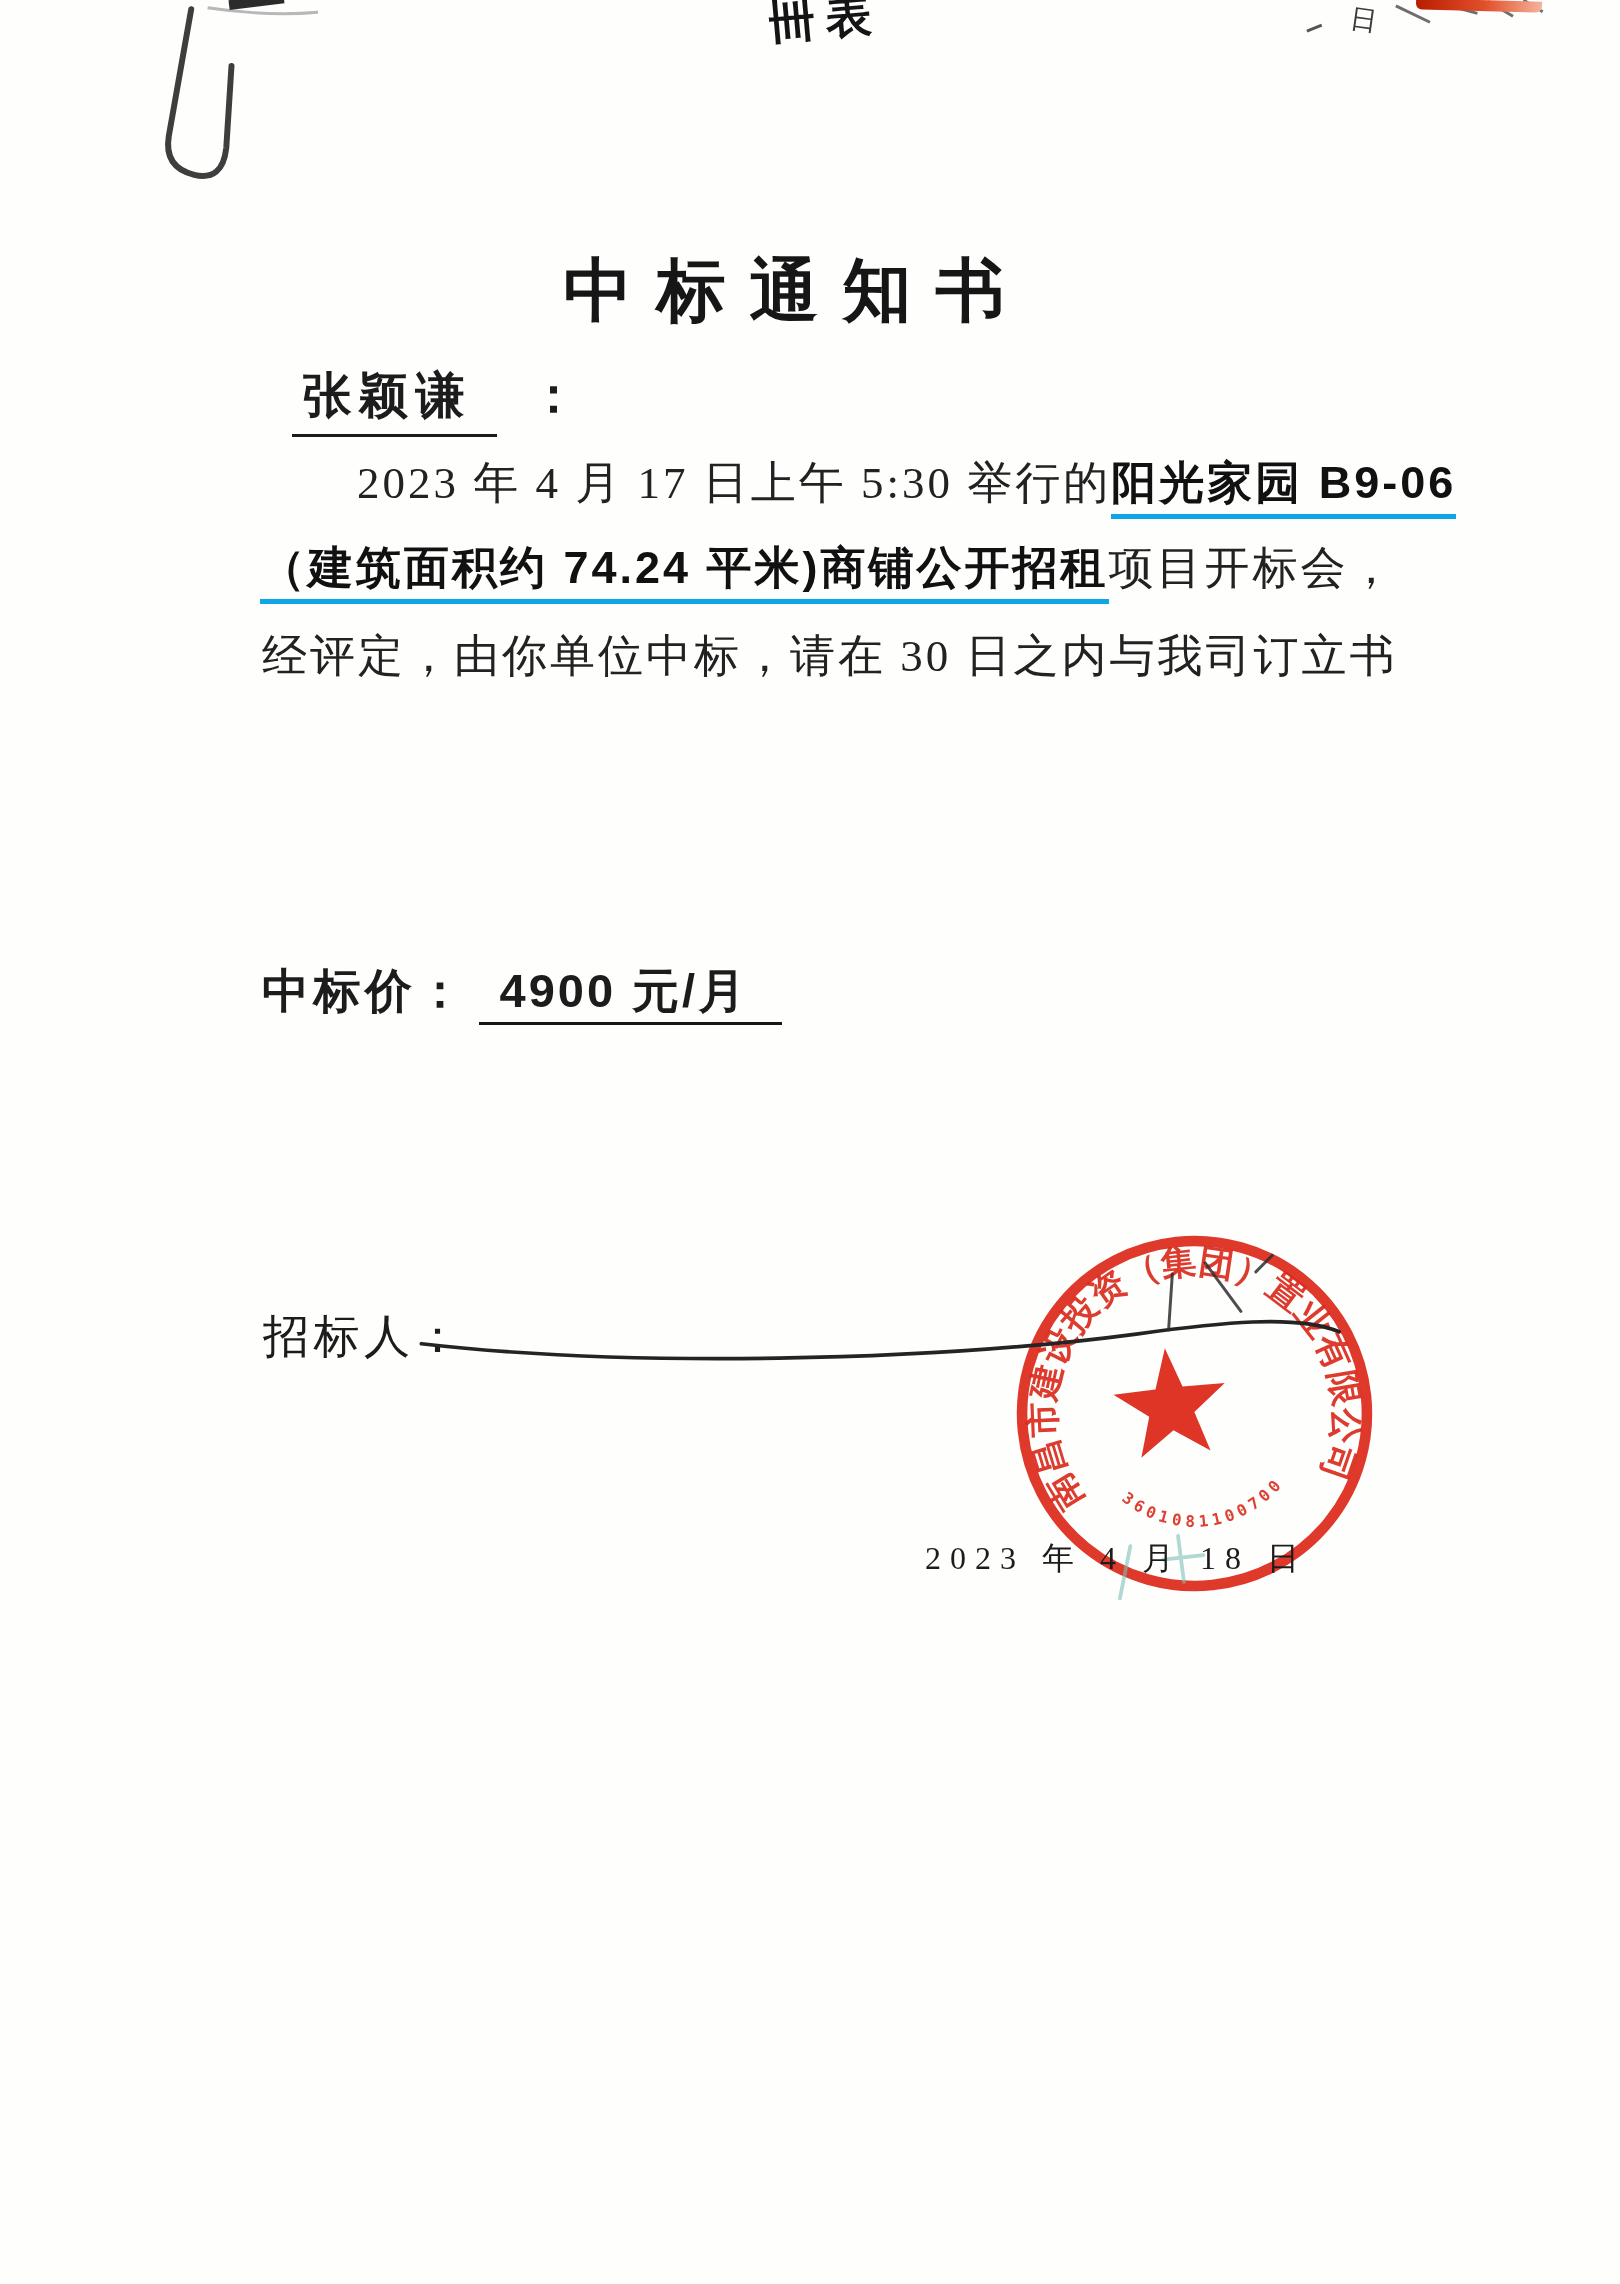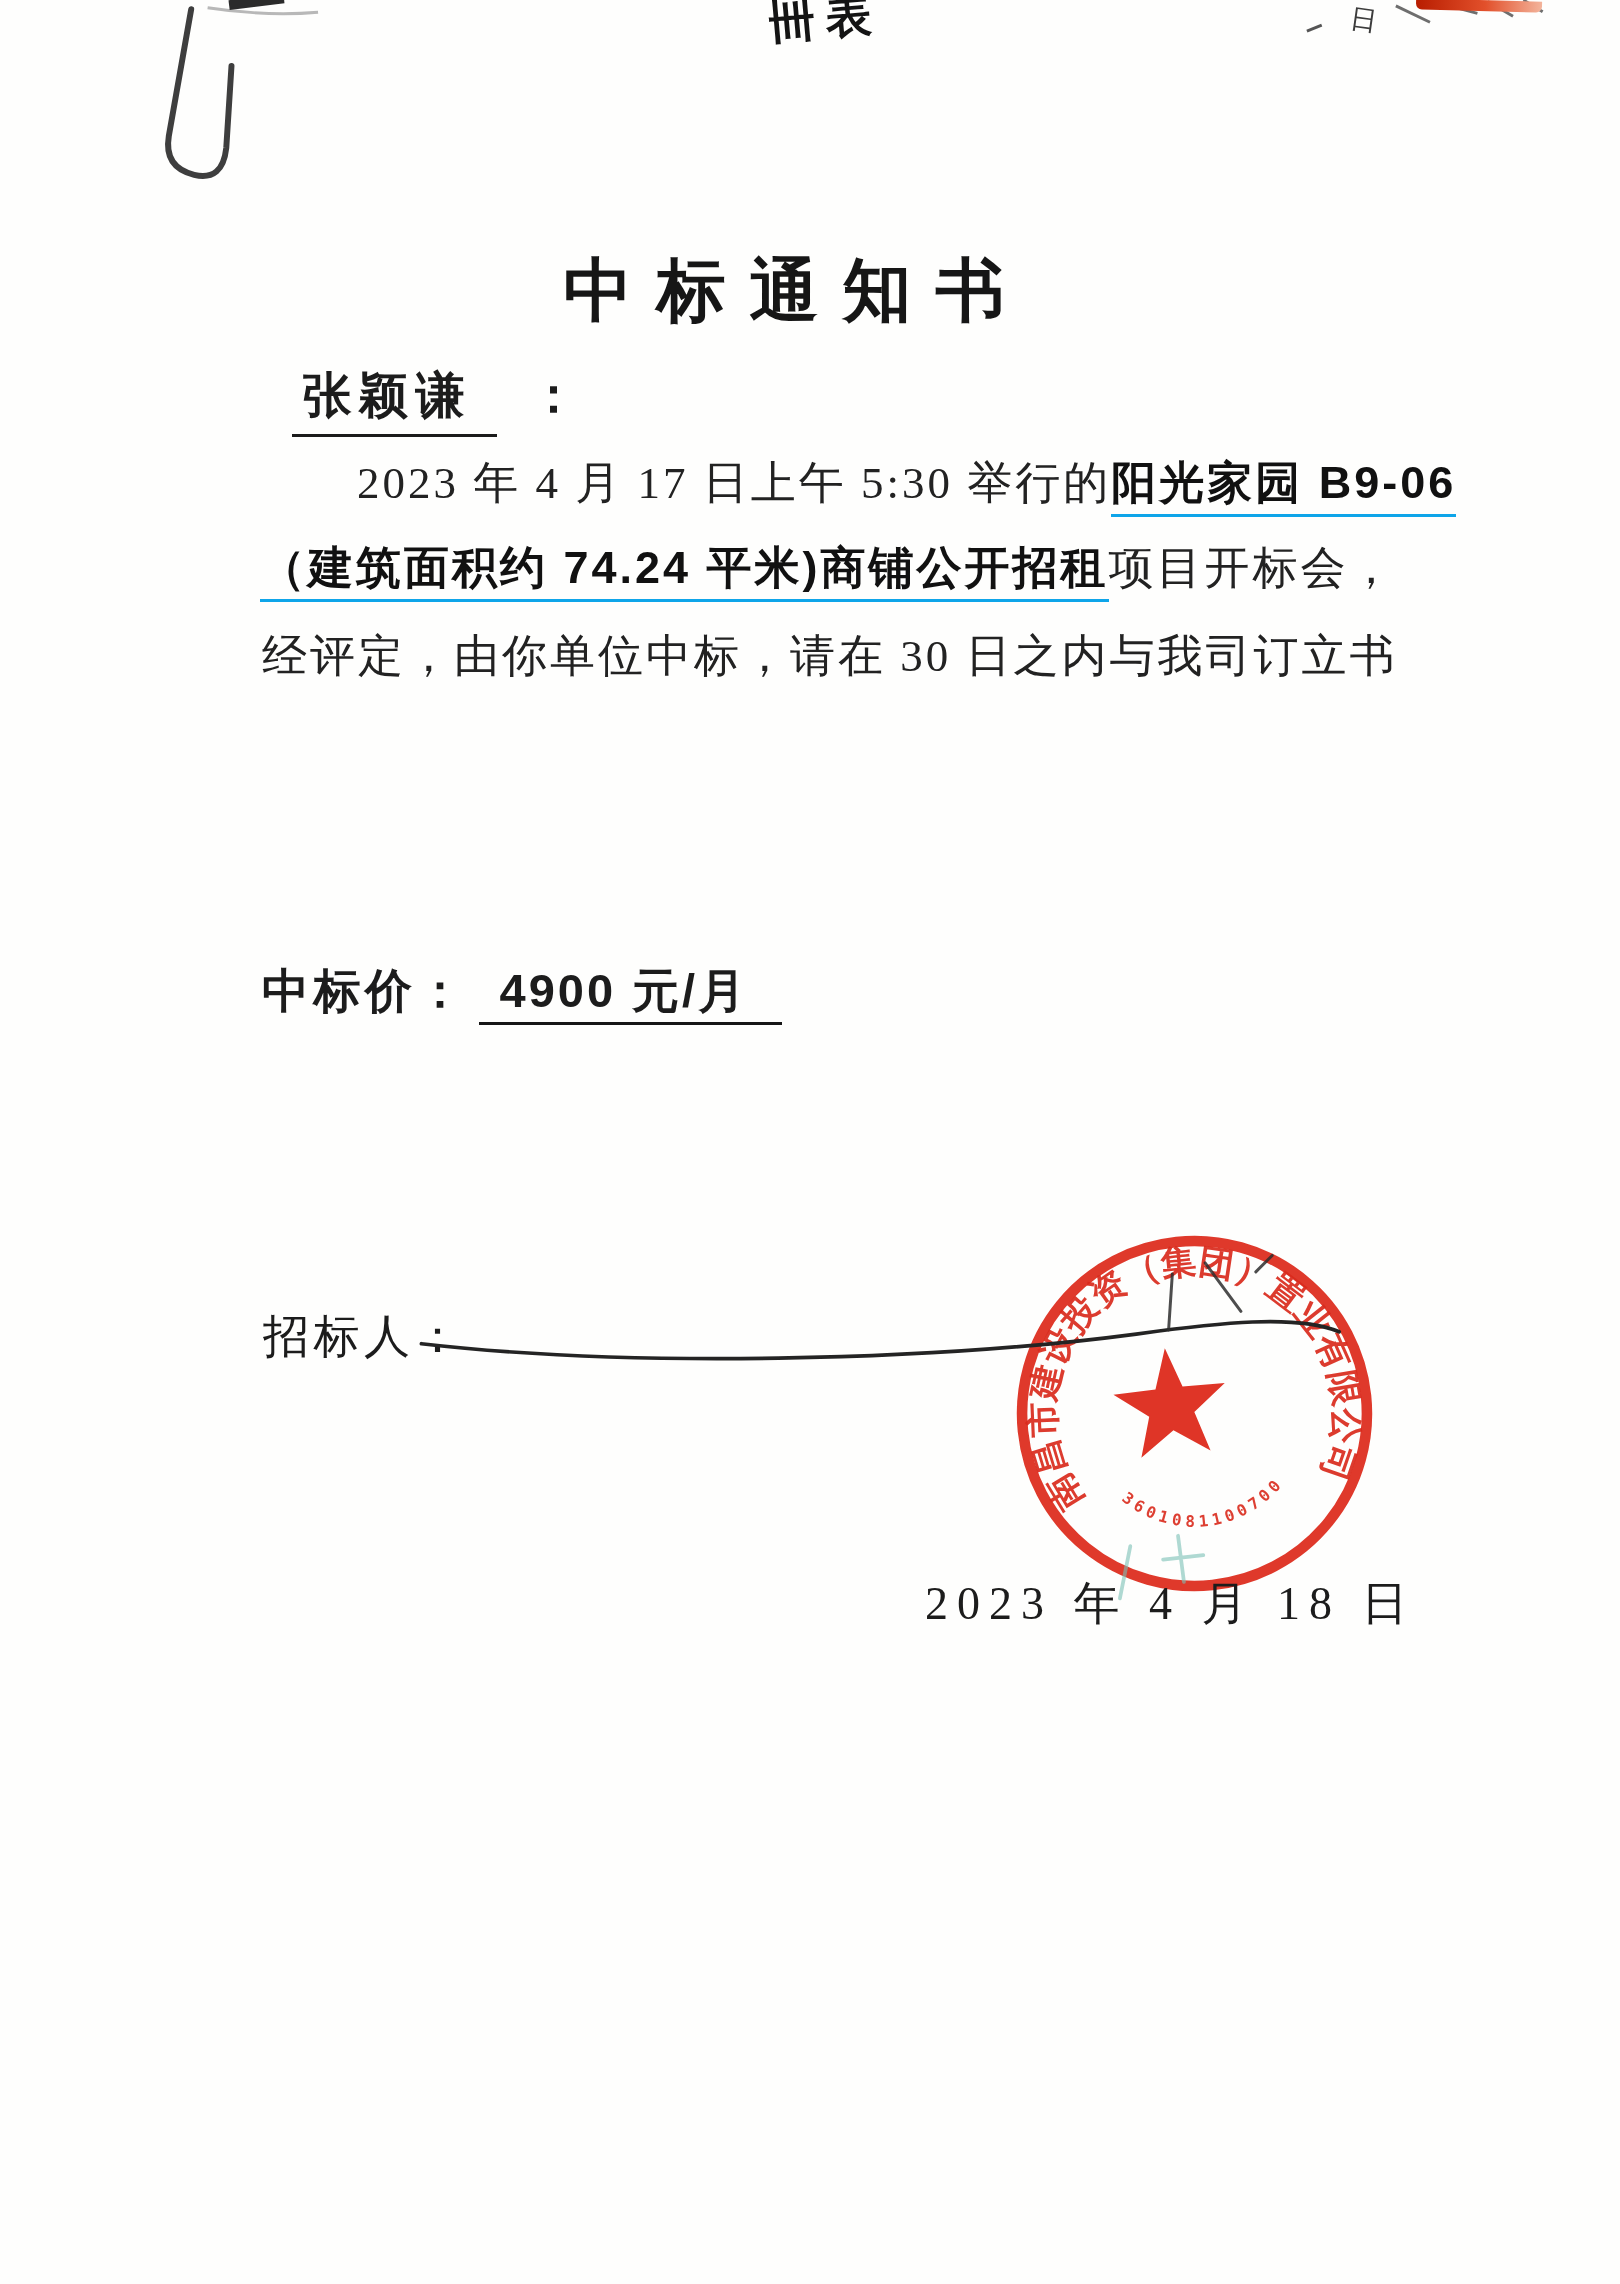--- a/index.html
+++ b/index.html
@@ -54,34 +54,34 @@
   }
   .addressee .colon{
     font-family:"Liberation Sans", sans-serif;
     font-weight:700;margin-left:19.4px;
   }
   
   .bline{font-size:45px;letter-spacing:3px;white-space:nowrap;color:#222;}
   .emph{
     font-family:"Liberation Sans", sans-serif;
     font-weight:700;color:#111;
-    border-bottom:3px solid #0ea5e9;
+    border-bottom:5px solid #0ea5e9;
     padding-bottom:6px;
   }
   
   .price{left:262px;top:960px;font-size:47px;white-space:nowrap;}
   .price .lab{font-family:"Liberation Sans", sans-serif;font-weight:700;letter-spacing:4.5px;}
   .price .val{
     font-family:"Liberation Sans", sans-serif;font-weight:700;
     border-bottom:3px solid #161616;
     padding:0 34px 4.5px 21px;margin-left:10.5px;letter-spacing:3px;
   }
   
   .bidder{left:263px;top:1306px;font-size:46px;letter-spacing:4.5px;}
-  .dateline{left:925px;top:1537px;font-size:46px;letter-spacing:9px;white-space:nowrap;margin-top:36px;}
+  .dateline{left:925px;top:1537px;font-size:32px;letter-spacing:9px;white-space:nowrap;}
   
   .stamp{left:1013px;top:1232px;width:363px;height:363px;transform:rotate(-6deg);}
   svg{display:block;}
 </style>
 </head>
 <body>
 
 <div class="page">
 
   <svg class="abs" style="left:133px;top:0;" width="194" height="202" viewBox="0 0 260 270">

